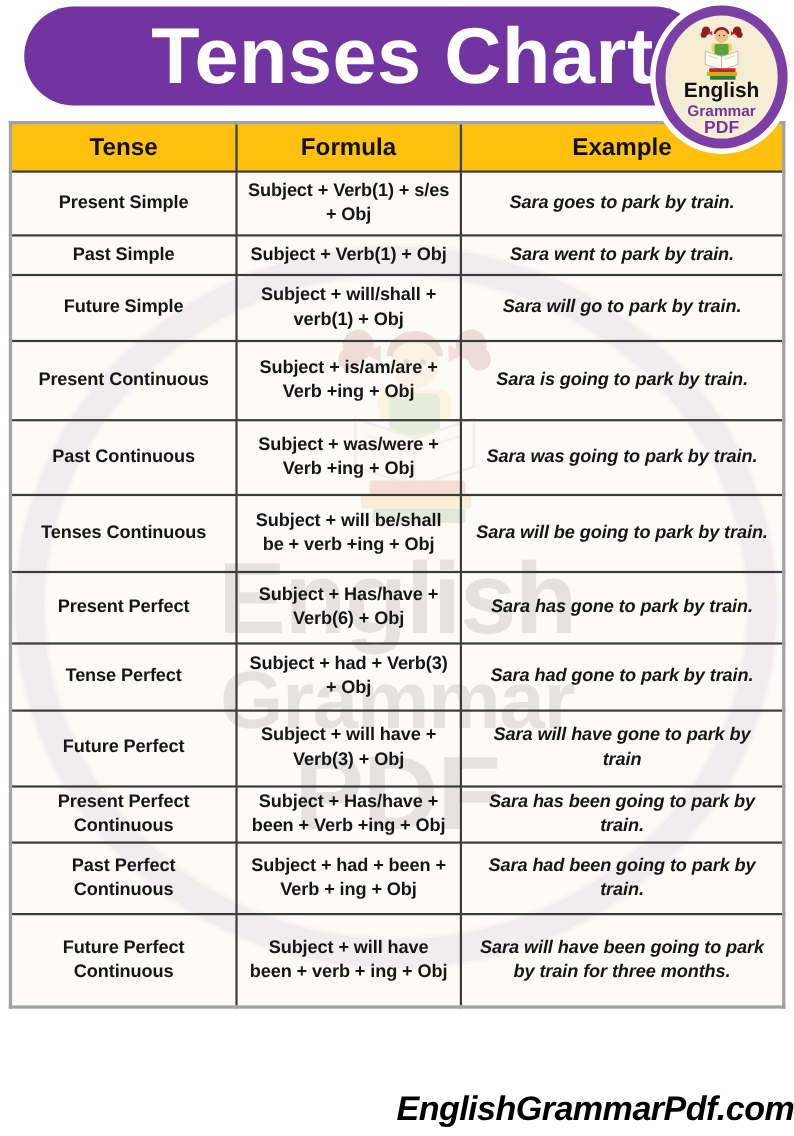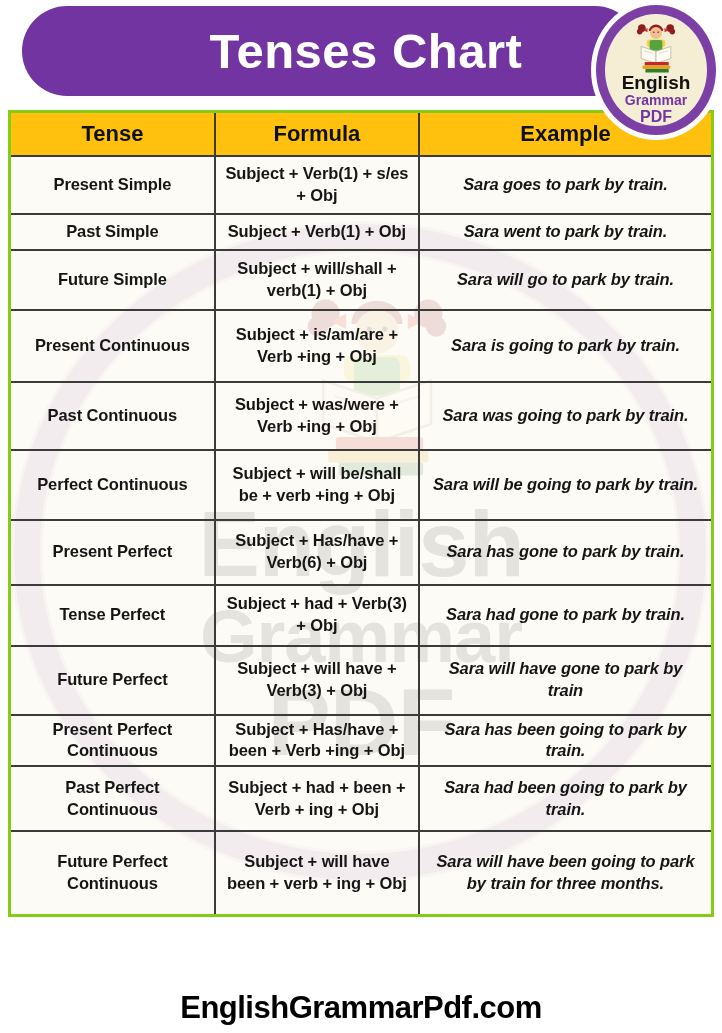--- a/index.html
+++ b/index.html
@@ -17,21 +17,21 @@
     left: 22px; top: 6px;
     width: 618px; height: 90px;
     background: #7134A0;
     border-radius: 45px;
     display: flex; align-items: center; justify-content: center;
     padding-left: 70px;
     z-index: 3;
   }
   .header-title {
     color: #ffffff;
-    font-size: 49px;
+    font-size: 72px;
     font-weight: 700;
     letter-spacing: 0.5px;
     white-space: nowrap;
   }
 
   
   .badge {
     position: absolute;
     left: 591px; top: 0px;
     width: 130px; height: 140px;
@@ -80,21 +80,21 @@
   table.tenses {
     position: absolute;
     left: 8px; top: 110px;
     width: 706px;
     border-collapse: collapse;
     z-index: 2;
   }
   table.tenses, table.tenses th, table.tenses td {
     border: 2px solid #3b3b3b;
   }
-  table.tenses { border: 3px solid #84cc16; }
+  table.tenses { border: 3px solid #a3a3a3; }
   table.tenses th {
     background: #FFC10D;
     color: #101010;
     font-size: 22px;
     font-weight: 700;
     height: 44px;
     text-align: center;
   }
   table.tenses td {
     background: rgba(252, 248, 238, 0.55);
@@ -117,22 +117,23 @@
   tbody tr:nth-child(8)  td { height: 61px; }
   tbody tr:nth-child(9)  td { height: 69px; }
   tbody tr:nth-child(10) td { height: 50px; }
   tbody tr:nth-child(11) td { height: 65px; }
   tbody tr:nth-child(12) td { height: 84px; text-align: center; }
 
   
   .footer {
     position: absolute;
     left: 0; right: 0; top: 990px;
-    text-align: center;
+    text-align: right;
     z-index: 2;
+    font-style: italic;
   }
   .footer-text {
     color: #000000;
     font-size: 31px;
     font-weight: 700;
     letter-spacing: -0.5px;
   }
 
   .hidden-defs { position: absolute; width: 0; height: 0; overflow: hidden; }
 </style>
@@ -231,21 +232,21 @@
     <td class="td-example">Sara is going to park by train.</td>
   </tr>
 
   <tr>
     <td class="td-tense">Past Continuous</td>
     <td class="td-formula">Subject + was/were + Verb +ing + Obj</td>
     <td class="td-example">Sara was going to park by train.</td>
   </tr>
 
   <tr>
-    <td class="td-tense">Perfect Continuous</td>
+    <td class="td-tense">Tenses Continuous</td>
     <td class="td-formula">Subject + will be/shall be + verb +ing + Obj</td>
     <td class="td-example">Sara will be going to park by train.</td>
   </tr>
 
   <tr>
     <td class="td-tense">Present Perfect</td>
     <td class="td-formula">Subject + Has/have + Verb(6) + Obj</td>
     <td class="td-example">Sara has gone to park by train.</td>
   </tr>
 

